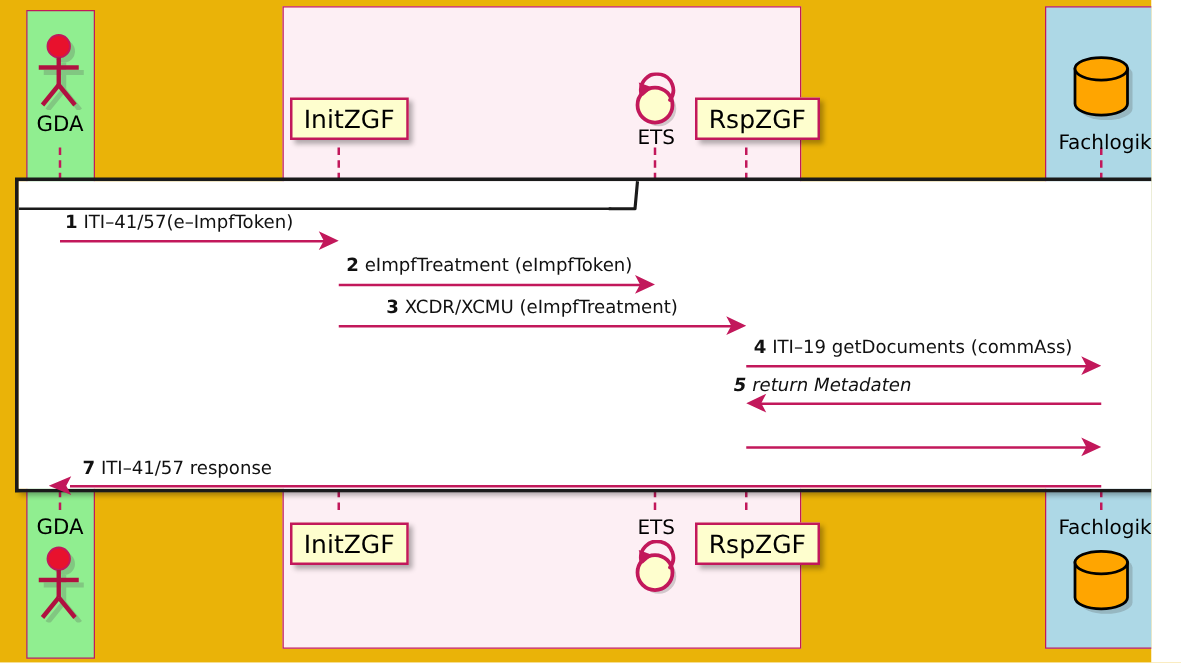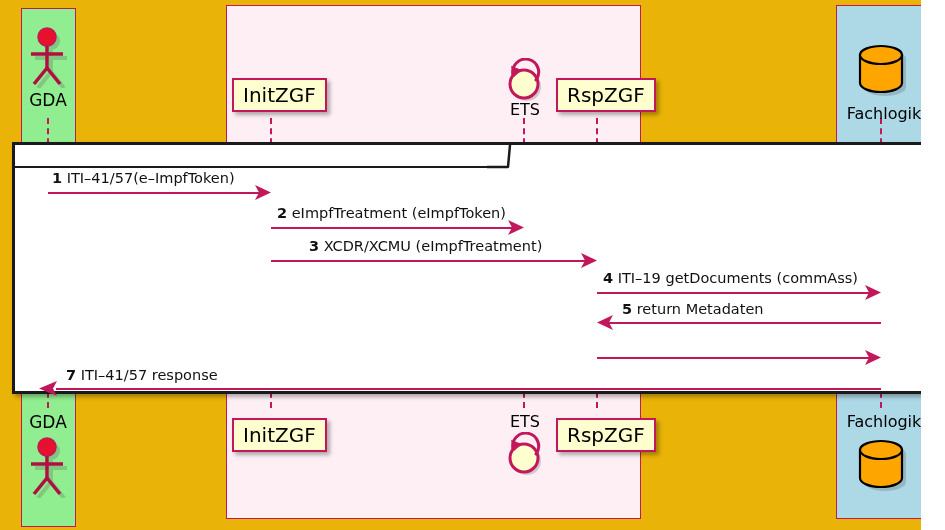--- a/index.html
+++ b/index.html
@@ -197,21 +197,21 @@
 
   <div class="msg-label" style="left:603px;top:270px;">
     <b>4</b> 
     <span>ITI–19 getDocuments (commAss)</span>
   </div>
   <div class="msg" style="left:597px;top:292px;width:276px;"></div>
   <svg class="arrowhead" style="left:864px;top:284px;" width="18" height="17" viewBox="0 0 18 17">
     <path d="M1 1 L17 8.5 L1 16 L5 8.5 Z" fill="#C2185B"></path>
   </svg>
 
-  <div class="msg-label" style="left:622px;top:301px;">
+  <div class="msg-label" style="left:587px;top:301px;font-style:italic;">
     <b>5</b> 
     <span>return Metadaten</span>
   </div>
   <div class="msg" style="left:606px;top:322px;width:275px;"></div>
   <svg class="arrowhead" style="left:596px;top:314px;" width="18" height="17" viewBox="0 0 18 17">
     <path d="M17 1 L1 8.5 L17 16 L13 8.5 Z" fill="#C2185B"></path>
   </svg>
 
   <div class="msg" style="left:597px;top:357px;width:276px;"></div>
   <svg class="arrowhead" style="left:864px;top:349px;" width="18" height="17" viewBox="0 0 18 17">

